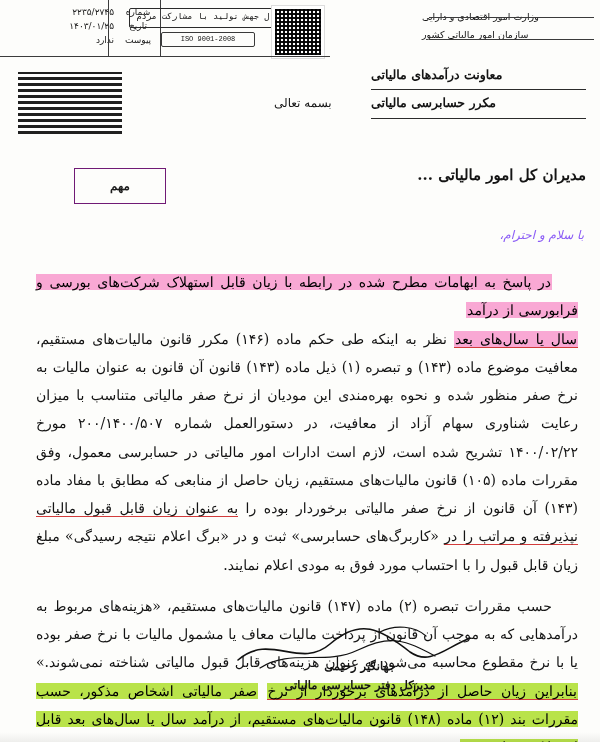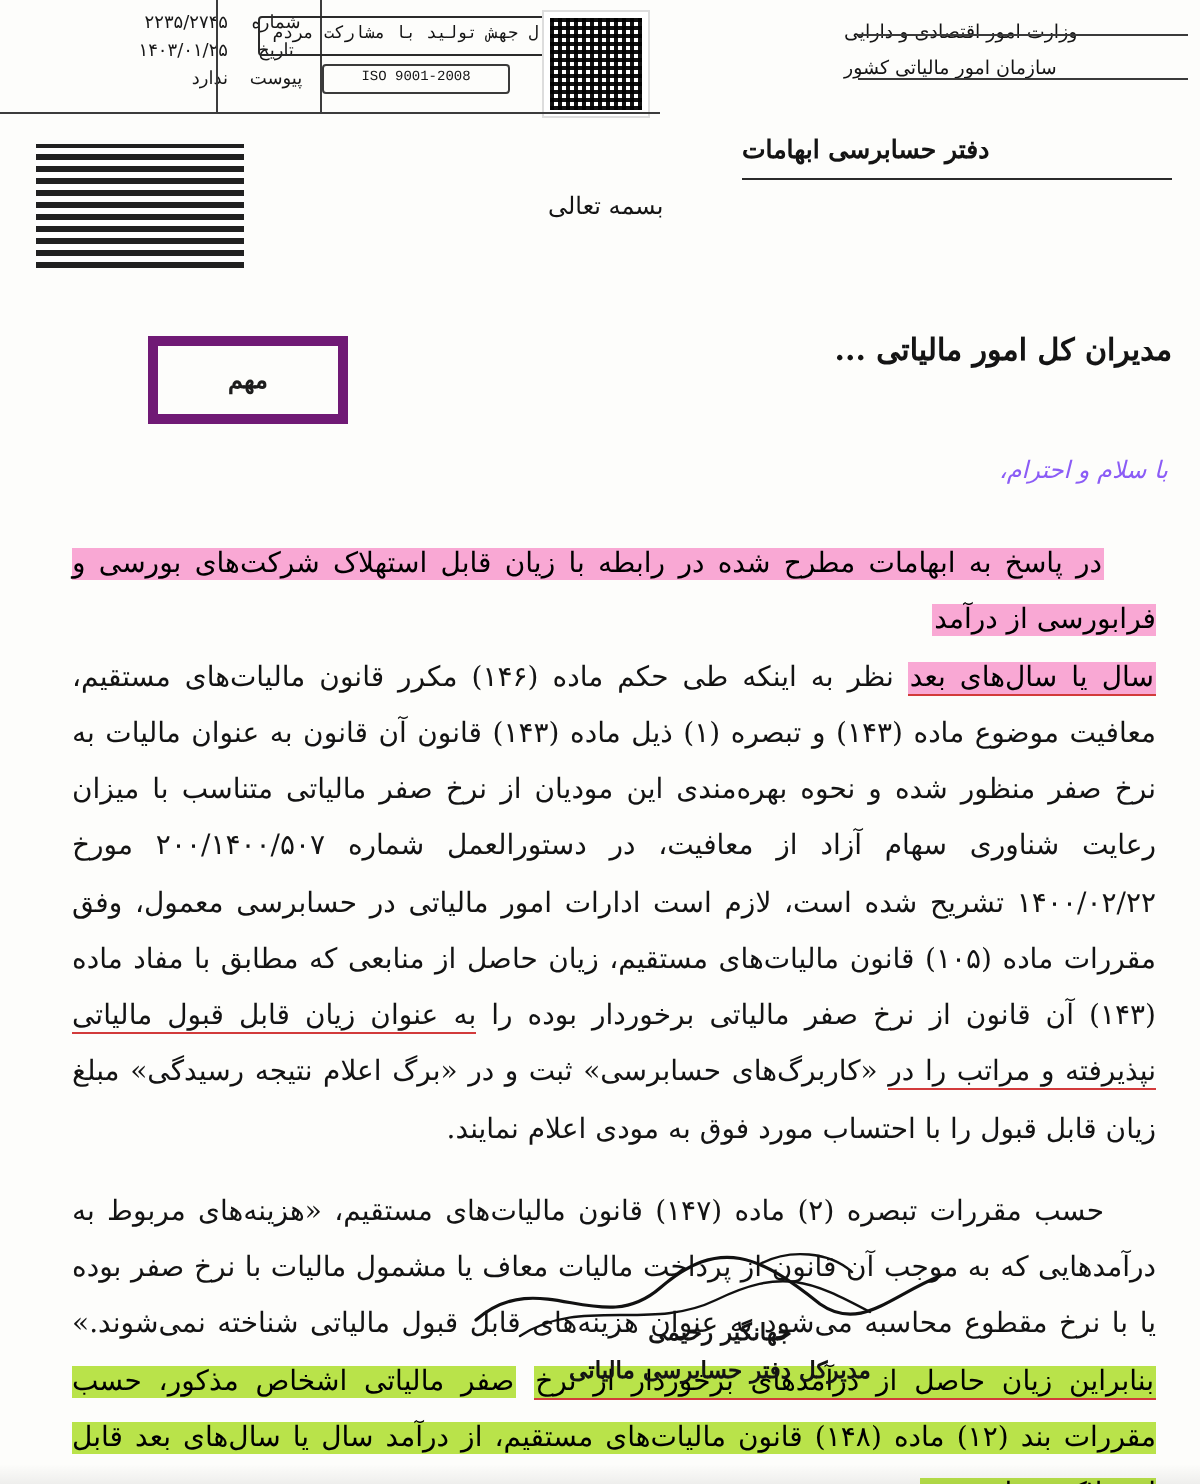--- a/index.html
+++ b/index.html
@@ -82,21 +82,21 @@
       repeating-linear-gradient(90deg,rgba(0,0,0,.55) 0 2px,rgba(255,255,255,0) 2px 7px);
     opacity:.92;
   }
   .besmellah{
     position:absolute;top:96px;left:274px;font-size:12px;
     font-family:"DejaVu Serif","Liberation Serif",serif;
     text-align:center;
   }
   .mohem{
     position:absolute;left:74px;top:168px;width:90px;height:34px;
-    border:5px solid #701a75;
+    border:1px solid #701a75;
     display:flex;align-items:center;justify-content:center;
     font-size:12px;font-weight:bold;color:#1d1d1d;
     font-family:"DejaVu Serif","Liberation Serif",serif;
   }
   
   .addressee{
     position:absolute;top:166px;right:14px;width:330px;text-align:right;
     font-size:15px;font-weight:bold;
     font-family:"DejaVu Serif","Liberation Serif",serif;
   }
@@ -171,21 +171,22 @@
     <div class="hdr-right">
       <div>وزارت امور اقتصادی و دارایی</div>
       <div>سازمان امور مالیاتی کشور</div>
     </div>
     <div class="hdr-rule"></div>
     <div class="hdr-rule2"></div>
     <div class="hdr-underline"></div>
   </div>
 
   <div class="org">
-    <div class="u">دفتر حسابرسی ابهامات</div>
+    <div class="u">معاونت درآمدهای مالیاتی</div>
+    <div class="u">مکرر حسابرسی مالیاتی</div>
   </div>
 
   <div class="smudge"></div>
   <div class="besmellah">بسمه تعالی</div>
   <div class="mohem">مهم</div>
 
   <div class="addressee">مدیران کل امور مالیاتی ...</div>
   <div class="salam">با سلام و احترام،</div>
 
   <div class="body">

